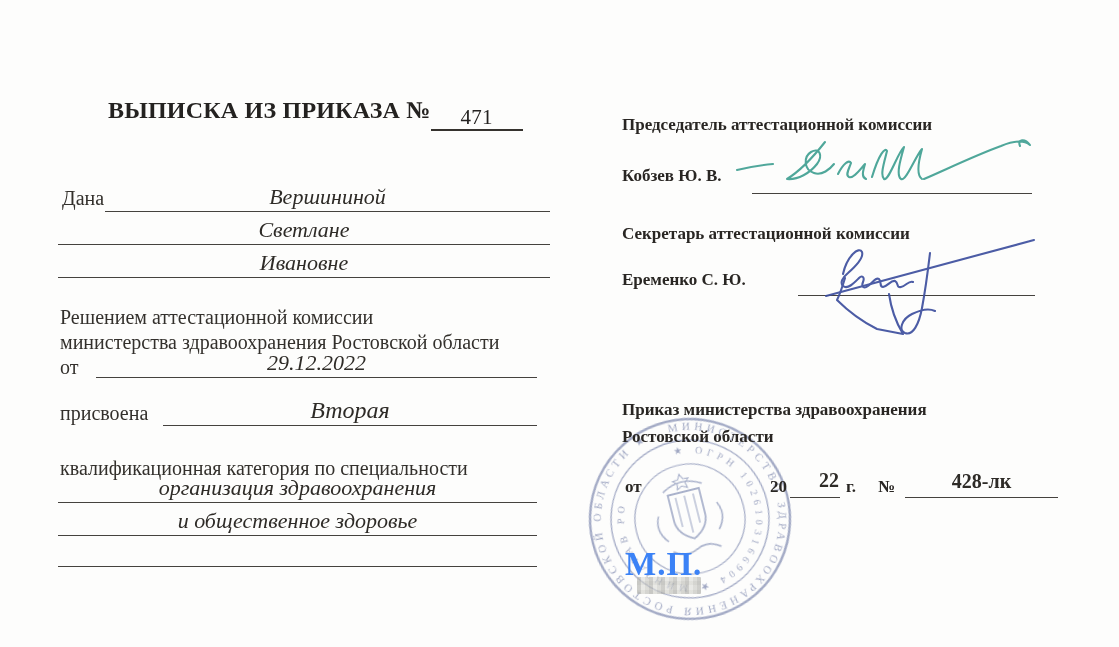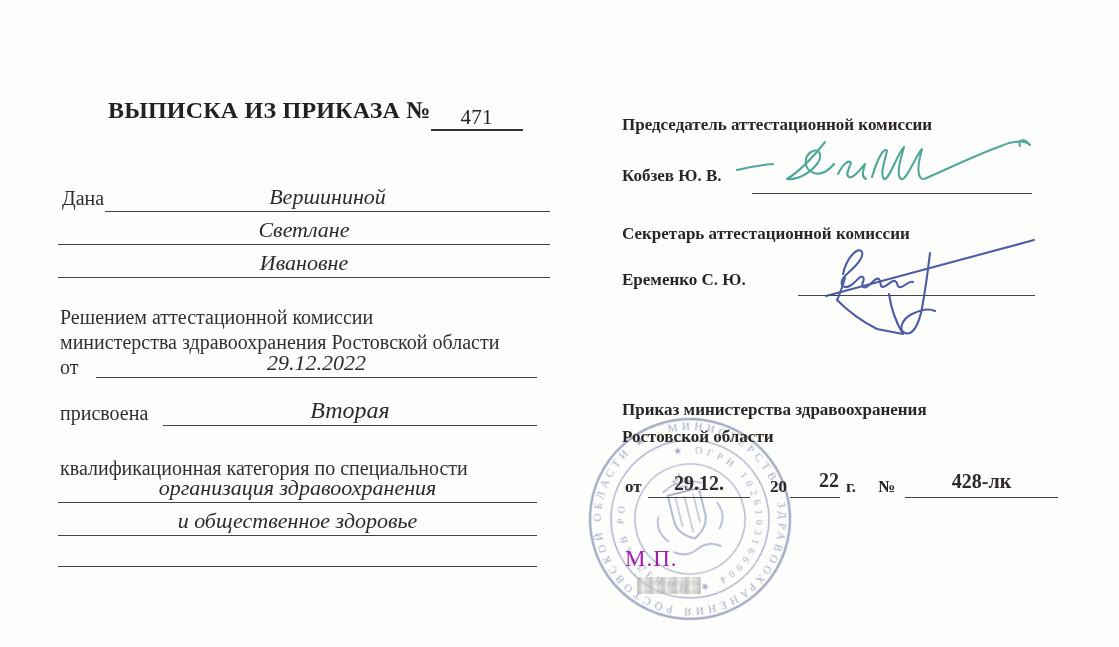--- a/index.html
+++ b/index.html
@@ -9,21 +9,21 @@
     background:#fdfdfc;
     overflow:hidden;
     font-family:"Liberation Serif","DejaVu Serif",serif;
     color:#2e2c29;
   }
   .abs{position:absolute;}
   
   .t-title{font-size:24px;font-weight:bold;color:#242220;letter-spacing:.2px;white-space:nowrap;z-index:3;}
   .t-body{font-size:20px;color:#33302c;white-space:nowrap;z-index:3;}
   .t-bold{font-size:17px;font-weight:bold;color:#292623;white-space:nowrap;z-index:3;}
-  .t-mp{font-size:23px;font-weight:normal;color:#a21caf;letter-spacing:1px;z-index:4;}
+  .t-mp{font-size:33px;font-weight:bold;color:#3b82f6;letter-spacing:1px;z-index:4;}
   
   .fill-line{
     position:absolute;
     border-bottom:1.6px solid #45423e;
     display:flex;align-items:flex-end;justify-content:center;
     z-index:2;
     text-align:right;
   }
   .fill-line .val{
     font-style:italic;font-size:22px;color:#2e2b27;line-height:1;
@@ -143,23 +143,20 @@
         <path d="M78,96 q-7,14 4,27 M138,96 q7,14 -4,27"></path>
         <path d="M84,134 q12,9 24,3 q12,-6 24,3"></path>
       </g>
     </g>
   </svg>
 
   <div class="abs t-bold" style="left:622px;top:400px;">Приказ министерства здравоохранения</div>
   <div class="abs t-bold" style="left:622px;top:427px;">Ростовской области</div>
 
   <div class="abs t-bold" style="left:625px;top:477px;">от</div>
-  <div class="fill-line" style="left:648px;top:468px;width:102px;height:29px;">
-    <span class="val upright">29.12.</span>
-  </div>
   <div class="abs t-bold" style="left:770px;top:477px;">20</div>
   <div class="fill-line" style="left:790px;top:464px;width:50px;height:33px;">
     <span class="val upright" style="padding-bottom:7px;margin-left:28px;">22</span>
   </div>
   <div class="abs t-bold" style="left:846px;top:477px;">г.</div>
   <div class="abs t-bold" style="left:878px;top:477px;">№</div>
   <div class="fill-line" style="left:905px;top:464px;width:153px;height:33px;">
     <span class="val upright" style="padding-bottom:6px;">428-лк</span>
   </div>
 

